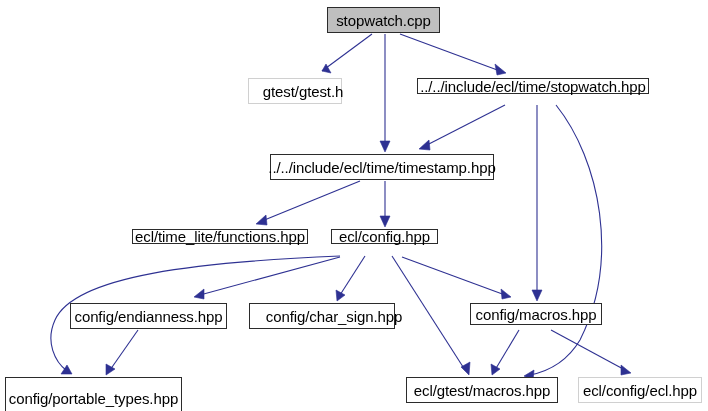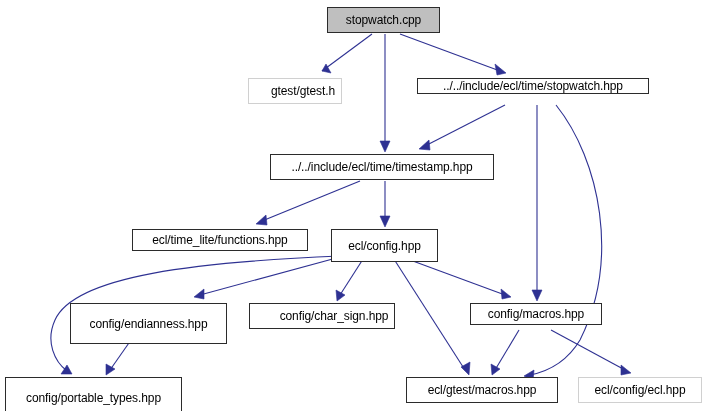--- a/index.html
+++ b/index.html
@@ -33,21 +33,21 @@
     stroke-width: 0.6px;
   }
   .node-box {
     position: absolute;
     box-sizing: border-box;
     display: flex;
     align-items: center;
     justify-content: center;
     background: #ffffff;
     border: 1px solid #2b2b2b;
-    font-size: 12px;
+    font-size: 15px;
     color: #000000;
     line-height: 1;
     white-space: nowrap;
     letter-spacing: -0.1px;
   }
   .node-box.root {
     background: #bfbfbf;
     border: 1px solid #2b2b2b;
   }
   .node-box.leaf {
@@ -103,27 +103,27 @@
       </div>
       <div class="node-box leaf" style="left: 248px; top: 78px; width: 94px; height: 26px; padding-left: 16px;">
         <span class="node-label">gtest/gtest.h</span>
       </div>
       <div class="node-box" style="left: 417px; top: 78px; width: 232px; height: 16px;">
         <span class="node-label">../../include/ecl/time/stopwatch.hpp</span>
       </div>
       <div class="node-box" style="left: 270px; top: 154px; width: 224px; height: 26px;">
         <span class="node-label">../../include/ecl/time/timestamp.hpp</span>
       </div>
-      <div class="node-box" style="left: 132px; top: 229px; width: 176px; height: 22px;">
+      <div class="node-box" style="left: 132px; top: 229px; width: 176px; height: 15px;">
         <span class="node-label">ecl/time_lite/functions.hpp</span>
       </div>
-      <div class="node-box" style="left: 331px; top: 229px; width: 107px; height: 33px; align-items: center;">
+      <div class="node-box" style="left: 331px; top: 229px; width: 107px; height: 15px; align-items: center;">
         <span class="node-label">ecl/config.hpp</span>
       </div>
-      <div class="node-box" style="left: 70px; top: 303px; width: 157px; height: 41px;">
+      <div class="node-box" style="left: 70px; top: 303px; width: 157px; height: 26px;">
         <span class="node-label">config/endianness.hpp</span>
       </div>
       <div class="node-box" style="left: 249px; top: 303px; width: 146px; height: 26px; padding-left: 24px;">
         <span class="node-label">config/char_sign.hpp</span>
       </div>
       <div class="node-box" style="left: 470px; top: 303px; width: 132px; height: 22px;">
         <span class="node-label">config/macros.hpp</span>
       </div>
       <div class="node-box" style="left: 5px; top: 377px; width: 177px; height: 42px;">
         <span class="node-label">config/portable_types.hpp</span>

